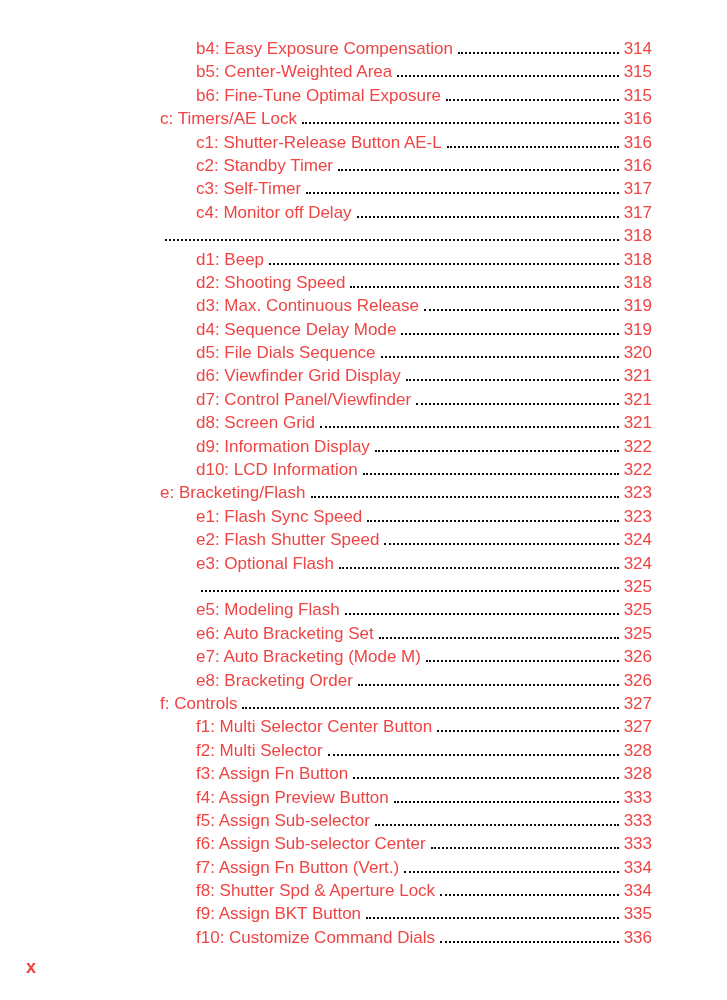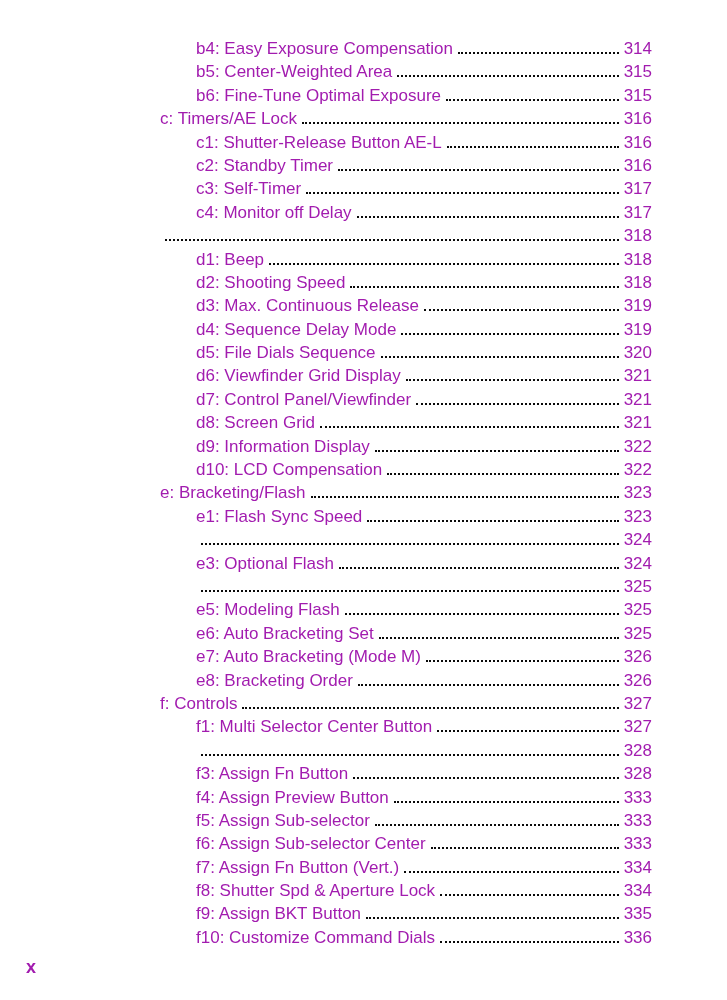--- a/index.html
+++ b/index.html
@@ -6,21 +6,21 @@
     margin: 0;
     padding: 0;
     background: #ffffff;
   }
   .page {
     position: relative;
     width: 727px;
     height: 1000px;
     background: #ffffff;
     font-family: "Liberation Sans", "DejaVu Sans", sans-serif;
-    color: #a21caf;
+    color: #ef4444;
     overflow: hidden;
   }
   .toc {
     position: absolute;
     left: 160px;
     top: 37px;
     width: 492px;
   }
   .row {
     display: flex;
@@ -162,38 +162,39 @@
     <span class="pageno">321</span>
   </div>
 
   <div class="row level-2">
     <span class="label">d9: Information Display</span>
     <span class="leader"></span>
     <span class="pageno">322</span>
   </div>
 
   <div class="row level-2">
-    <span class="label">d10: LCD Compensation</span>
+    <span class="label">d10: LCD Information</span>
     <span class="leader"></span>
     <span class="pageno">322</span>
   </div>
 
   <div class="row level-1">
     <span class="label">e: Bracketing/Flash</span>
     <span class="leader"></span>
     <span class="pageno">323</span>
   </div>
 
   <div class="row level-2">
     <span class="label">e1: Flash Sync Speed</span>
     <span class="leader"></span>
     <span class="pageno">323</span>
   </div>
 
   <div class="row level-2">
+    <span class="label">e2: Flash Shutter Speed</span>
     <span class="leader"></span>
     <span class="pageno">324</span>
   </div>
 
   <div class="row level-2">
     <span class="label">e3: Optional Flash</span>
     <span class="leader"></span>
     <span class="pageno">324</span>
   </div>
 
@@ -232,20 +233,21 @@
     <span class="pageno">327</span>
   </div>
 
   <div class="row level-2">
     <span class="label">f1: Multi Selector Center Button</span>
     <span class="leader"></span>
     <span class="pageno">327</span>
   </div>
 
   <div class="row level-2">
+    <span class="label">f2: Multi Selector</span>
     <span class="leader"></span>
     <span class="pageno">328</span>
   </div>
 
   <div class="row level-2">
     <span class="label">f3: Assign Fn Button</span>
     <span class="leader"></span>
     <span class="pageno">328</span>
   </div>
 

